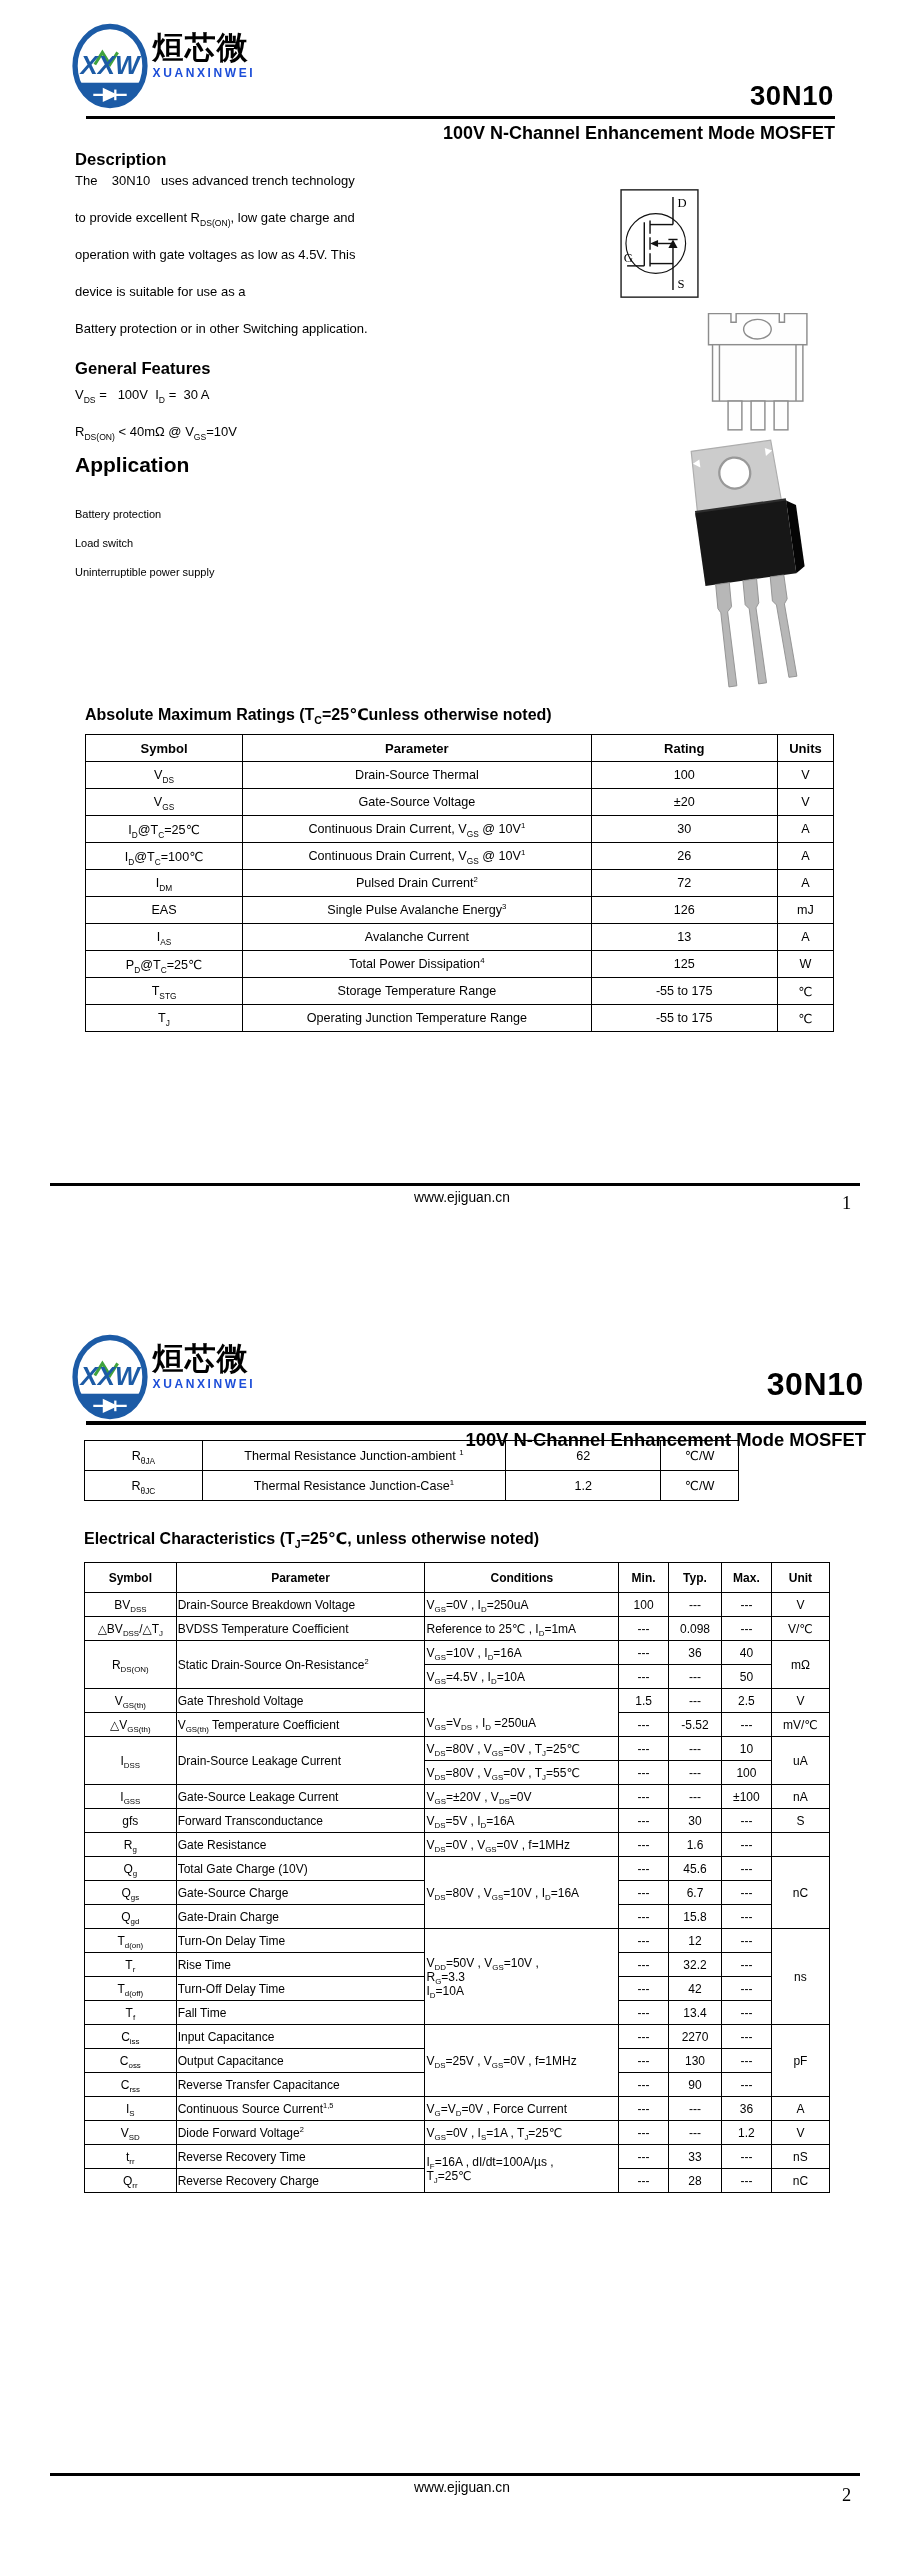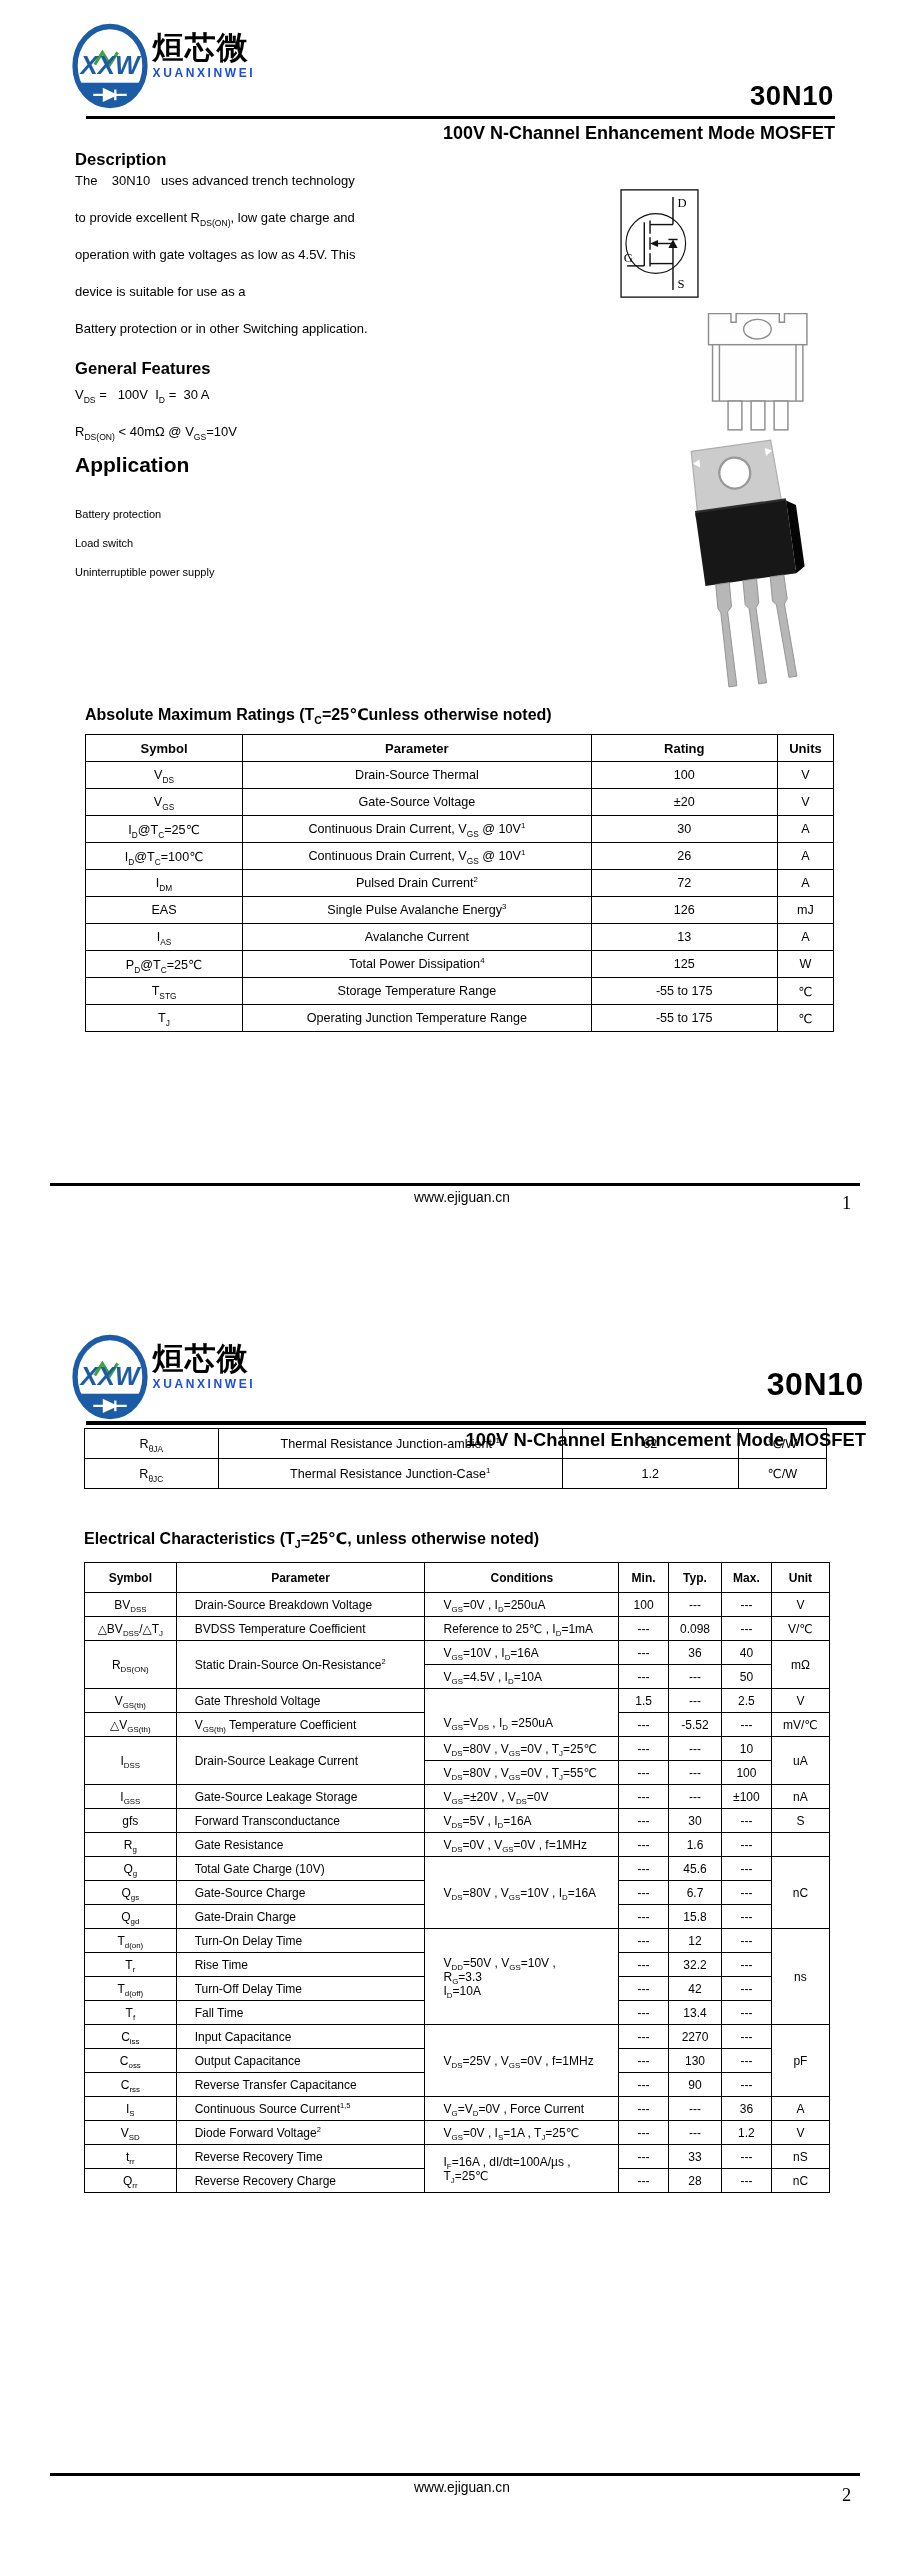--- a/index.html
+++ b/index.html
@@ -29,21 +29,21 @@
   
   table.dtable{border-collapse:collapse;table-layout:fixed;border:1.7px solid #000;}
   .dtable th,.dtable td{border:1.1px solid #000;padding:1.1px 3.4px;text-align:center;vertical-align:middle;font-size:12.6px;overflow:hidden;}
   .dtable th{font-weight:bold;}
   .t-abs tr{height:27px;}
   .t-abs th{font-size:13px;}
   .t-thermal tr{height:30px;}
   .t-elec tr{height:24px;}
   .t-elec thead tr{height:30px;}
   .t-elec th,.t-elec td{font-size:12px;padding:1.1px 2.9px;}
-  .t-elec td.c1,.t-elec td.c2{text-align:left;padding-left:18px;}
+  .t-elec td.c1,.t-elec td.c2{text-align:left;padding-left:1px;}
   .t-elec td.vb{vertical-align:bottom;padding-bottom:5.7px;}
   .tbl-title{font-weight:bold;font-size:16px;}
 
   
   .foot-rule{background:#000;}
   .foot-url{font-size:13.8px;}
   .foot-page{font-family:"Liberation Serif","DejaVu Serif",serif;font-size:18.4px;}
 </style>
 </head>
 <body>
@@ -261,21 +261,21 @@
     <div>
       <div class="logo-cn">烜芯微</div>
       <div class="logo-en">XUANXINWEI</div>
     </div>
   </div>
 
   <div class="abs part-no-2" style="right:47px;top:78px;">30N10</div>
   <div class="abs hdr-rule" style="left:86px;top:133px;width:780px;height:4px;"></div>
   <div class="abs subtitle subtitle2" style="right:45px;top:141px;">100V N-Channel Enhancement Mode MOSFET</div>
 
-  <table class="abs dtable t-thermal" style="left:84px;top:140px;width:743px;padding-left:38px;">
+  <table class="abs dtable t-thermal" style="left:84px;top:152px;width:655px;padding-left:38px;">
     <colgroup>
         <col style="width:18%">
         <col style="width:46.4%">
         <col style="width:23.7%">
         <col style="width:11.9%">
       </colgroup>
   <tbody>
         <tr>
           <td class="c0">R<sub>θJA</sub></td>
           <td class="c1">Thermal Resistance Junction-ambient <sup>1</sup></td>
@@ -374,21 +374,21 @@
           <td class="c6" rowspan="2">uA</td>
         </tr>
         <tr>
           <td class="c2">V<sub>DS</sub>=80V , V<sub>GS</sub>=0V , T<sub>J</sub>=55℃</td>
           <td class="c3">---</td>
           <td class="c4">---</td>
           <td class="c5">100</td>
         </tr>
         <tr>
           <td class="c0">I<sub>GSS</sub></td>
-          <td class="c1">Gate-Source Leakage Storage</td>
+          <td class="c1">Gate-Source Leakage Current</td>
           <td class="c2">V<sub>GS</sub>=±20V , V<sub>DS</sub>=0V</td>
           <td class="c3">---</td>
           <td class="c4">---</td>
           <td class="c5">±100</td>
           <td class="c6">nA</td>
         </tr>
         <tr>
           <td class="c0">gfs</td>
           <td class="c1">Forward Transconductance</td>
           <td class="c2">V<sub>DS</sub>=5V , I<sub>D</sub>=16A</td>

